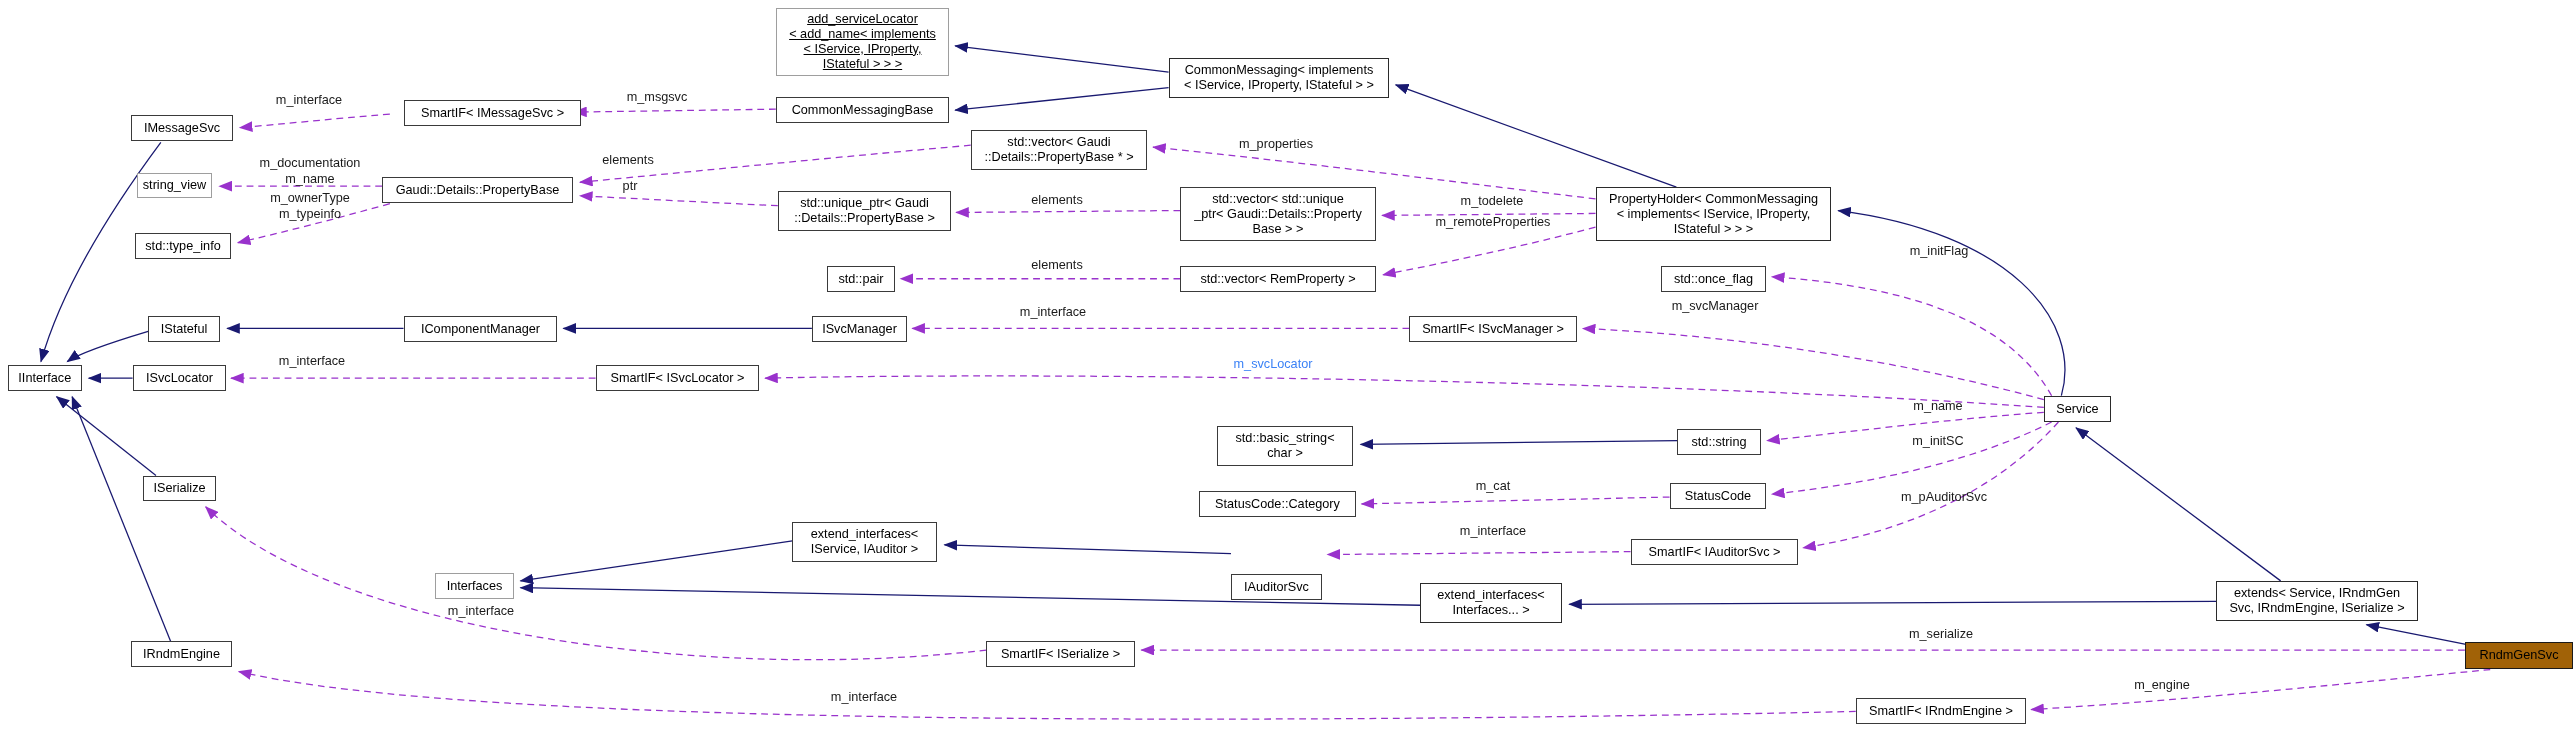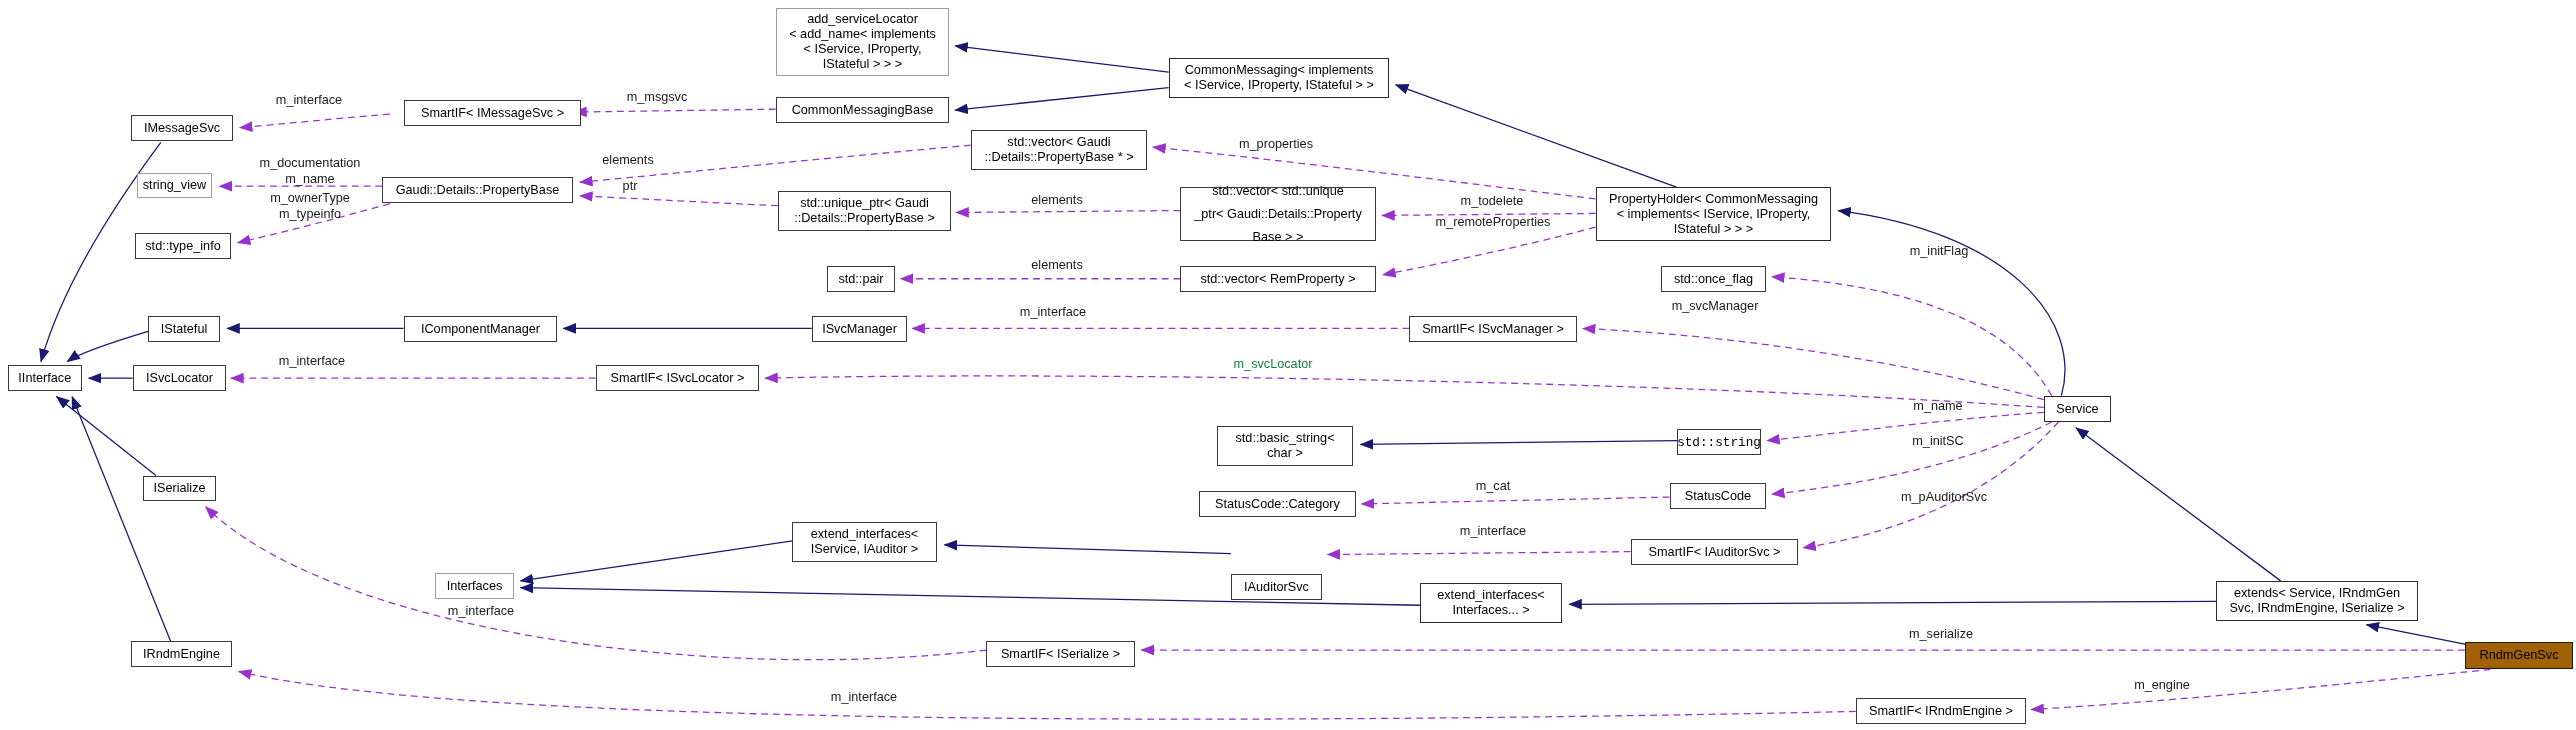--- a/index.html
+++ b/index.html
@@ -128,21 +128,21 @@
     </div>
     <div class="node" style="left: 382px; top: 177px; width: 191px; height: 26px;">
       <div class="node-line">Gaudi::Details::PropertyBase</div>
     </div>
     <div class="node" style="left: 404px; top: 316px; width: 153px; height: 26px;">
       <div class="node-line">IComponentManager</div>
     </div>
     <div class="node grey" style="left: 435px; top: 573px; width: 79px; height: 26px;">
       <div class="node-line">Interfaces</div>
     </div>
-    <div class="node grey" style="left: 776px; top: 7.8px; width: 173px; height: 68px;">
+    <div class="node grey" style="left: 776px; top: 7.8px; width: 173px; height: 68px; text-decoration: underline;">
       <div class="node-line">add_serviceLocator</div>
       <div class="node-line">&lt; add_name&lt; implements</div>
       <div class="node-line">&lt; IService, IProperty,</div>
       <div class="node-line">IStateful &gt; &gt; &gt;</div>
     </div>
     <div class="node" style="left: 776px; top: 97px; width: 173px; height: 26px;">
       <div class="node-line">CommonMessagingBase</div>
     </div>
     <div class="node" style="left: 778px; top: 191px; width: 173px; height: 40px;">
       <div class="node-line">std::unique_ptr&lt; Gaudi</div>
@@ -168,36 +168,36 @@
       <div class="node-line">SmartIF&lt; ISerialize &gt;</div>
     </div>
     <div class="node" style="left: 971px; top: 130px; width: 176px; height: 40px;">
       <div class="node-line">std::vector&lt; Gaudi</div>
       <div class="node-line">::Details::PropertyBase * &gt;</div>
     </div>
     <div class="node bold" style="left: 1169px; top: 58px; width: 220px; height: 40px;">
       <div class="node-line">CommonMessaging&lt; implements</div>
       <div class="node-line">&lt; IService, IProperty, IStateful &gt; &gt;</div>
     </div>
-    <div class="node" style="left: 1180px; top: 187px; width: 196px; height: 54px; gap: 8px;">
+    <div class="node" style="left: 1180px; top: 187px; width: 196px; height: 54px;">
       <div class="node-line">std::vector&lt; std::unique</div>
       <div class="node-line">_ptr&lt; Gaudi::Details::Property</div>
       <div class="node-line">Base &gt; &gt;</div>
     </div>
     <div class="node" style="left: 1180px; top: 266px; width: 196px; height: 26px;">
       <div class="node-line">std::vector&lt; RemProperty &gt;</div>
     </div>
     <div class="node" style="left: 1217px; top: 426px; width: 136px; height: 40px;">
       <div class="node-line">std::basic_string&lt;</div>
       <div class="node-line">char &gt;</div>
     </div>
     <div class="node" style="left: 1199px; top: 491px; width: 157px; height: 26px;">
       <div class="node-line">StatusCode::Category</div>
     </div>
-    <div class="node" style="left: 1677px; top: 429px; width: 84px; height: 26px; font-family: Liberation Mono, monospace;">
+    <div class="node" style="left: 1677px; top: 429px; width: 84px; height: 26px;">
       <div class="node-line">std::string</div>
     </div>
     <div class="node" style="left: 1670px; top: 483px; width: 96px; height: 26px;">
       <div class="node-line">StatusCode</div>
     </div>
     <div class="node" style="left: 1661px; top: 266px; width: 105px; height: 26px;">
       <div class="node-line">std::once_flag</div>
     </div>
     <div class="node" style="left: 1409px; top: 316px; width: 168px; height: 26px;">
       <div class="node-line">SmartIF&lt; ISvcManager &gt;</div>
@@ -267,21 +267,21 @@
     </div>
     <div class="edge-label" style="left: 1715px; top: 299px; color: rgb(26, 26, 26);">
       <div>m_svcManager</div>
     </div>
     <div class="edge-label" style="left: 1053px; top: 305px; color: rgb(26, 26, 26);">
       <div>m_interface</div>
     </div>
     <div class="edge-label" style="left: 312px; top: 354px; color: rgb(26, 26, 26);">
       <div>m_interface</div>
     </div>
-    <div class="edge-label" style="left: 1273px; top: 357px; color: #15803d;">
+    <div class="edge-label" style="left: 1273px; top: 357px; color: #3b82f6;">
       <div>m_svcLocator</div>
     </div>
     <div class="edge-label" style="left: 1938px; top: 399px; color: rgb(26, 26, 26);">
       <div>m_name</div>
     </div>
     <div class="edge-label" style="left: 1938px; top: 434px; color: rgb(26, 26, 26);">
       <div>m_initSC</div>
     </div>
     <div class="edge-label" style="left: 1493px; top: 479px; color: rgb(26, 26, 26);">
       <div>m_cat</div>

